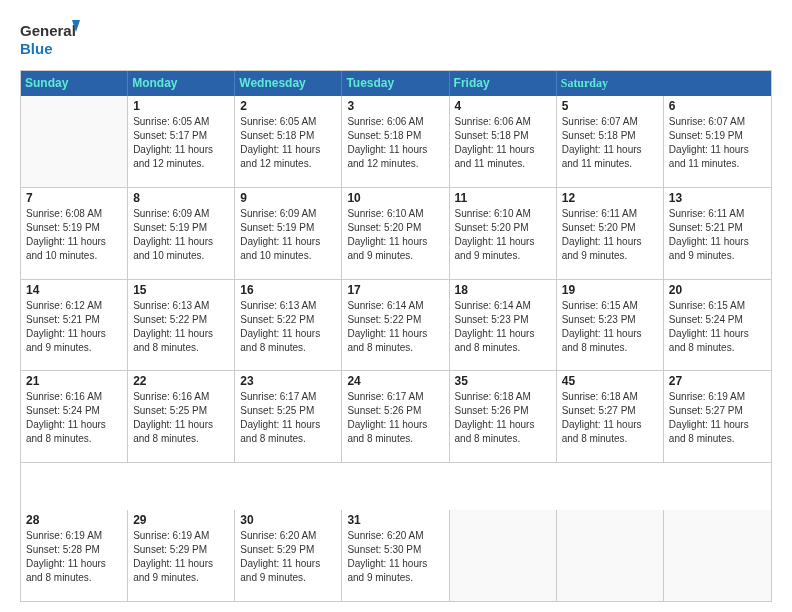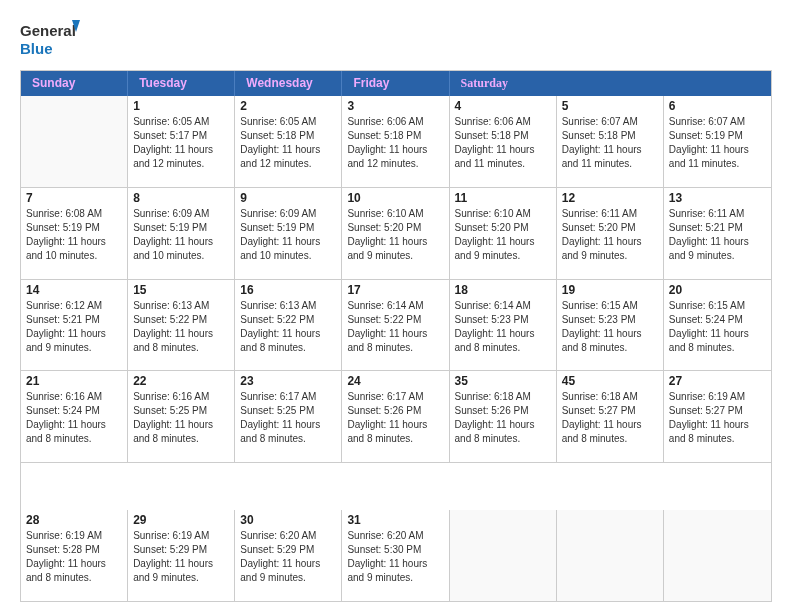--- a/index.html
+++ b/index.html
@@ -47,24 +47,24 @@
       display: flex;
       flex-direction: column;
       border: 1px solid #ccc;
     }
     .cal-header-row {
       display: grid;
       grid-template-columns: repeat(7, 1fr);
       background: #2962a8;
     }
     .cal-header-cell {
-      color: #f0abfc;
+      color: #5eead4;
       font-size: 12px;
       font-weight: bold;
-      padding: 5px 11px;
+      padding: 5px 4px;
       text-align: left;
       border-right: 1px solid #4a7ec0;
     }
     .cal-header-cell:last-child { border-right: none; font-family: Liberation Serif, serif; }
     .cal-body {
       flex: 1;
       display: flex;
       flex-direction: column;
     }
     .cal-row {
@@ -112,22 +112,23 @@
 </div>
     <div class="title-block">
       <div class="main-title"></div>
       <div class="subtitle"></div>
     </div>
   </div>
 
   <div class="calendar">
     <div class="cal-header-row">
     <div class="cal-header-cell">Sunday</div>
+        <div class="cal-header-cell">Monday</div>
+        <div class="cal-header-cell">Wednesday</div>
         <div class="cal-header-cell">Tuesday</div>
-        <div class="cal-header-cell">Wednesday</div>
         <div class="cal-header-cell">Friday</div>
         <div class="cal-header-cell">Saturday</div>
       </div>
     <div class="cal-body">
     <div class="cal-row">
           <div class="cal-cell empty"></div>
           <div class="cal-cell">
         <span class="day-num">1</span>
         <div class="cell-text">
           Sunrise: 6:05 AM<br>Sunset: 5:17 PM<br>Daylight: 11 hours and 12 minutes.

